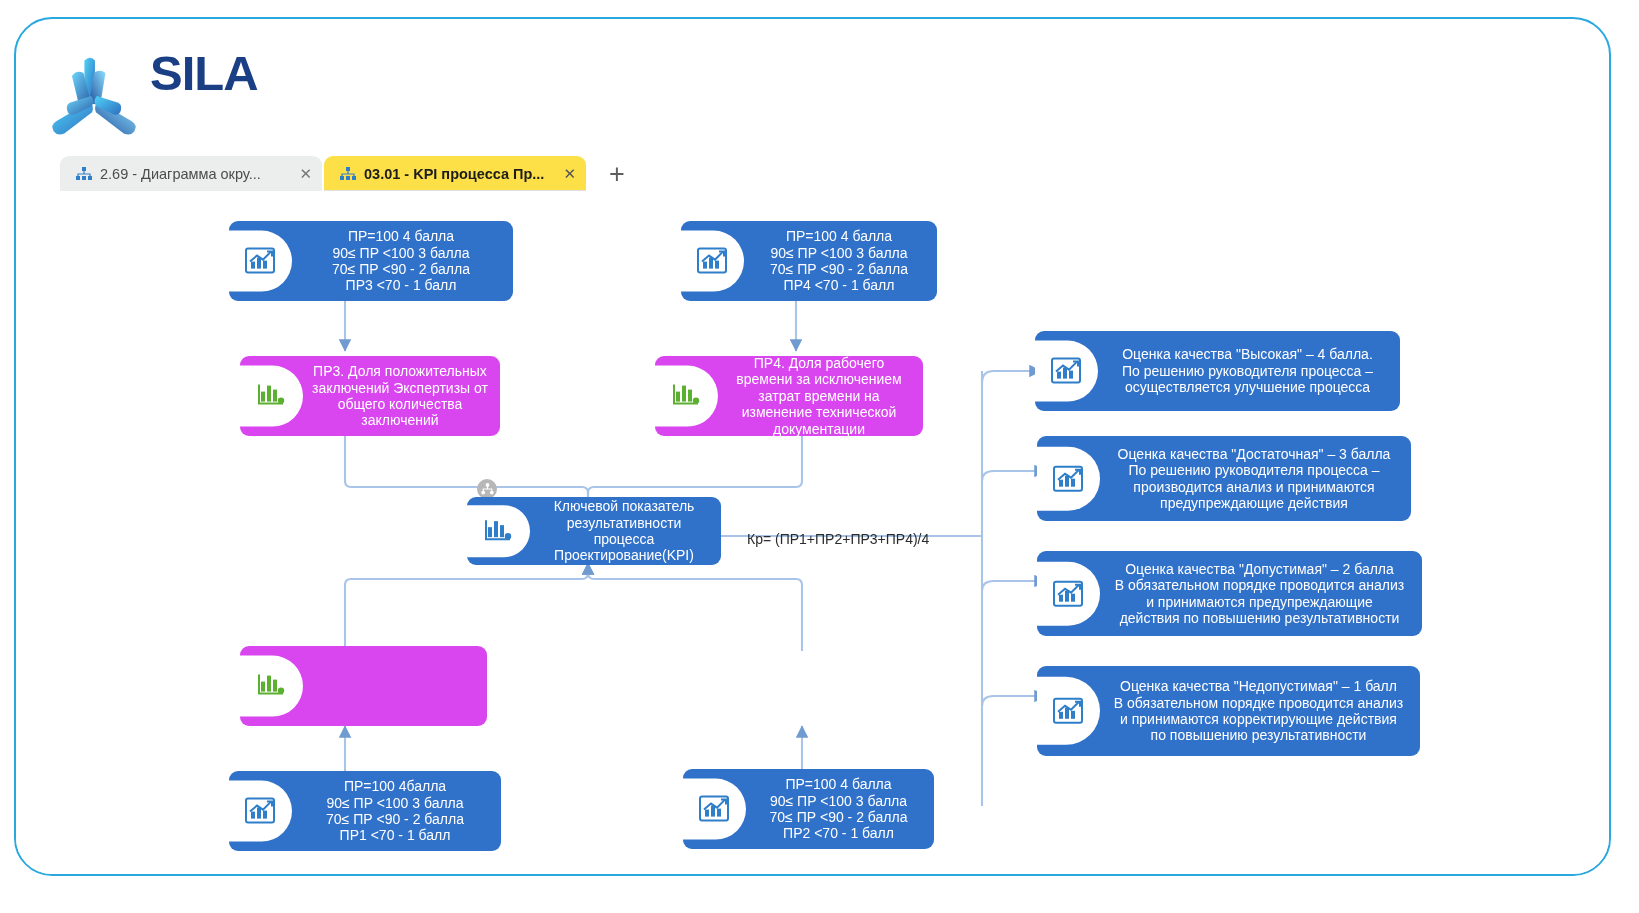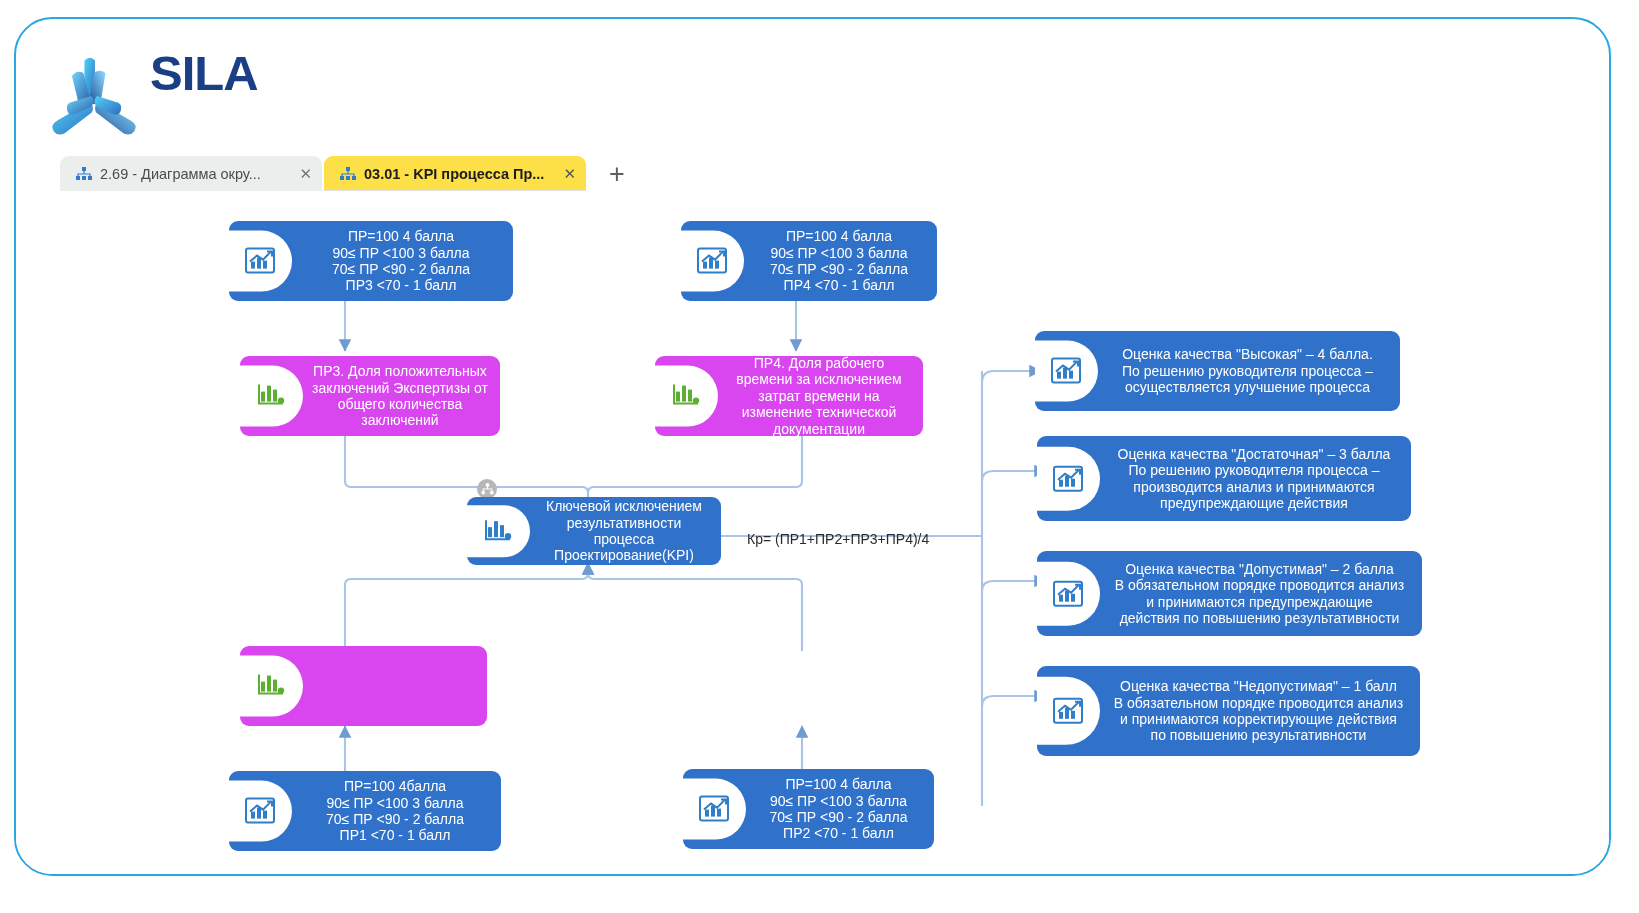--- a/index.html
+++ b/index.html
@@ -293,21 +293,21 @@
     <div class="node blue" style="left:451px;top:306px;width:254px;height:68px;">
       <div class="node-badge">
         <svg width="32" height="30" viewBox="0 0 32 30">
           <rect x="6" y="11" width="4" height="10" fill="#2e7ec9"></rect>
           <rect x="12" y="5" width="4" height="16" fill="#2e7ec9"></rect>
           <rect x="18" y="9" width="4" height="12" fill="#2e7ec9"></rect>
           <path d="M4 4 V23 H28" stroke="#2e7ec9" stroke-width="2" fill="none"></path>
           <circle cx="26" cy="20" r="3.2" fill="#2e7ec9"></circle>
         </svg>
       </div>
-      <div class="node-text">Ключевой исключением результативности процесса Проектирование(KPI)</div>
+      <div class="node-text">Ключевой показатель результативности процесса Проектирование(KPI)</div>
     </div>
 
     <div class="kpi-formula" style="left:731px;top:305px;margin-top:35px;">Кр= (ПР1+ПР2+ПР3+ПР4)/4</div>
 
     <div class="node green" style="left:224px;top:455px;width:247px;height:80px;">
       <div class="node-badge">
         <svg width="32" height="30" viewBox="0 0 32 30">
           <rect x="6" y="11" width="4" height="10" fill="#5cb031"></rect>
           <rect x="12" y="5" width="4" height="16" fill="#5cb031"></rect>
           <rect x="18" y="9" width="4" height="12" fill="#5cb031"></rect>

